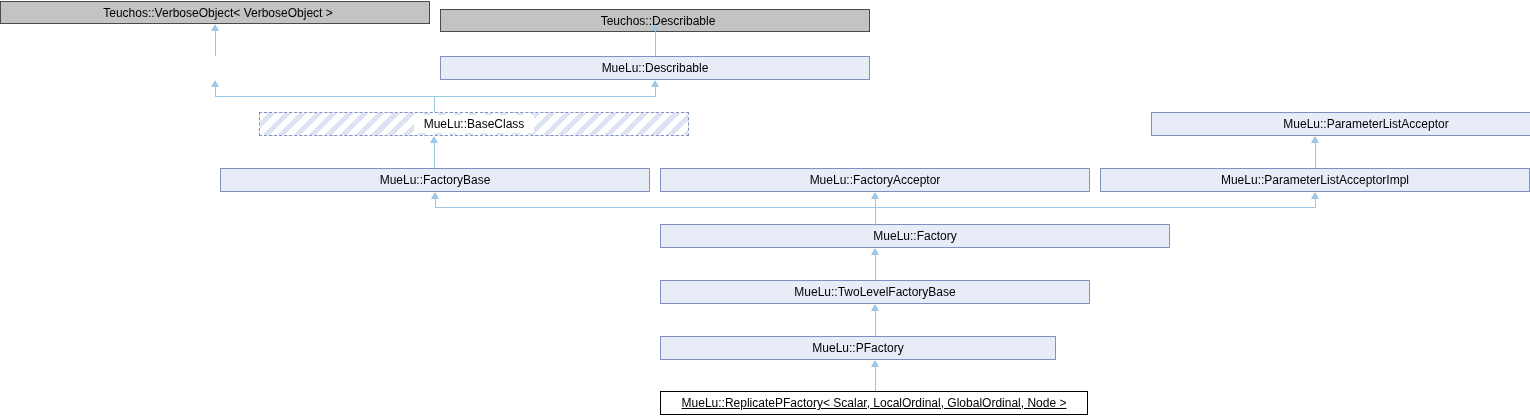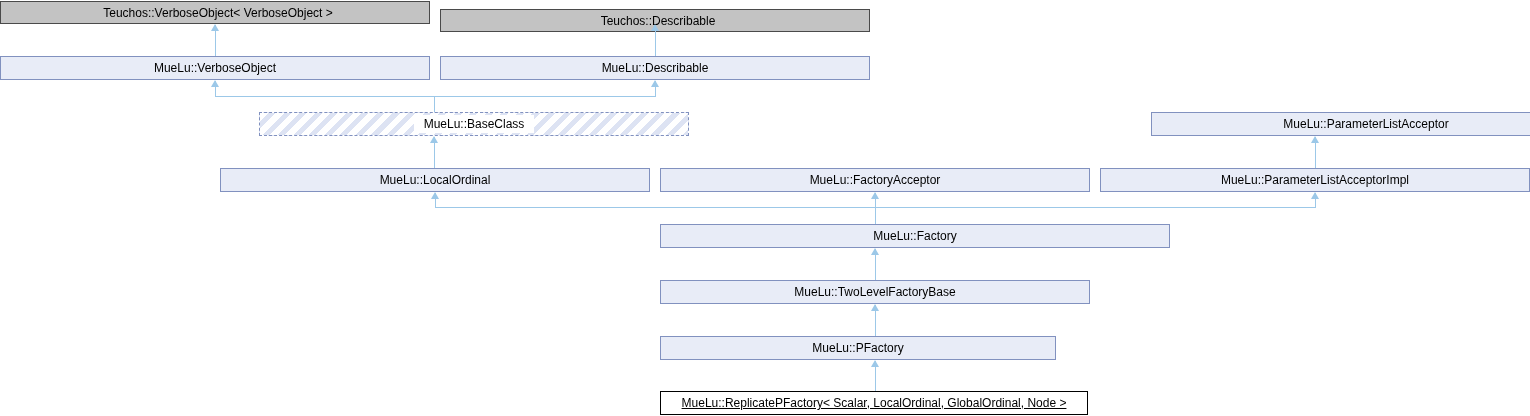--- a/index.html
+++ b/index.html
@@ -76,36 +76,33 @@
 
 <div class="canvas">
 
   <div class="node external" style="left:0px; top:1px; width:430px; height:23px">
     <span class="lbl">Teuchos::VerboseObject&lt; VerboseObject &gt;</span>
   </div>
   <div class="node external" style="left:440px; top:9px; width:430px; height:23px">
     <span class="lbl">Teuchos::Describable</span>
   </div>
 
-  <div class="node" style="left:0px; top:56px; width:430px; height:24px">
-    <span class="lbl">MueLu::VerboseObject</span>
-  </div>
   <div class="node" style="left:440px; top:56px; width:430px; height:24px">
     <span class="lbl">MueLu::Describable</span>
   </div>
 
   <div class="node hatched" style="left:219px; top:112px; width:430px; height:24px">
     <span class="lbl">MueLu::BaseClass</span>
   </div>
   <div class="node" style="left:1151px; top:112px; width:430px; height:24px">
     <span class="lbl">MueLu::ParameterListAcceptor</span>
   </div>
 
   <div class="node" style="left:220px; top:168px; width:430px; height:24px">
-    <span class="lbl">MueLu::LocalOrdinal</span>
+    <span class="lbl">MueLu::FactoryBase</span>
   </div>
   <div class="node" style="left:660px; top:168px; width:430px; height:24px">
     <span class="lbl">MueLu::FactoryAcceptor</span>
   </div>
   <div class="node" style="left:1100px; top:168px; width:430px; height:24px">
     <span class="lbl">MueLu::ParameterListAcceptorImpl</span>
   </div>
 
   <div class="node" style="left:660px; top:224px; width:510px; height:24px">
     <span class="lbl">MueLu::Factory</span>

